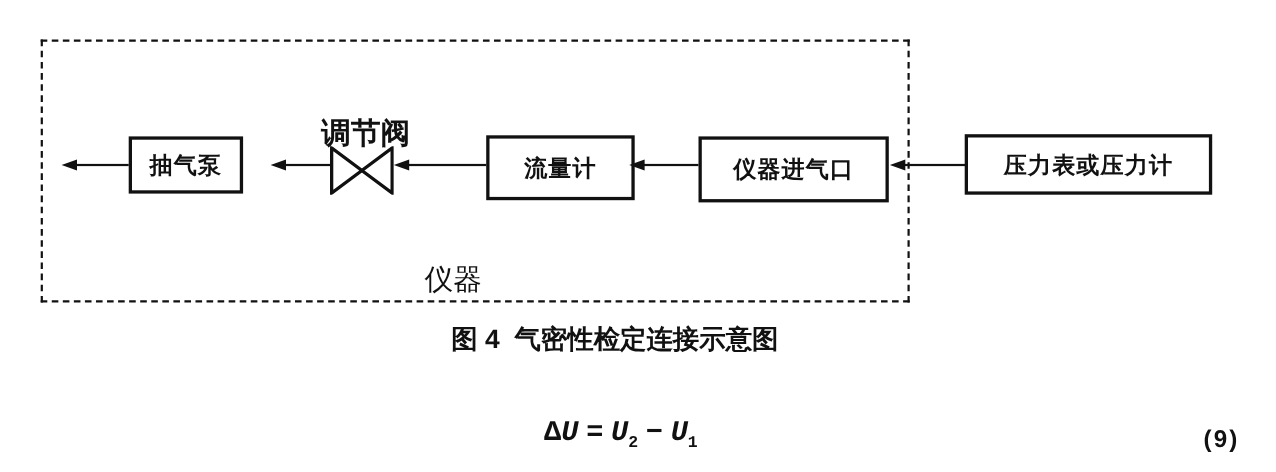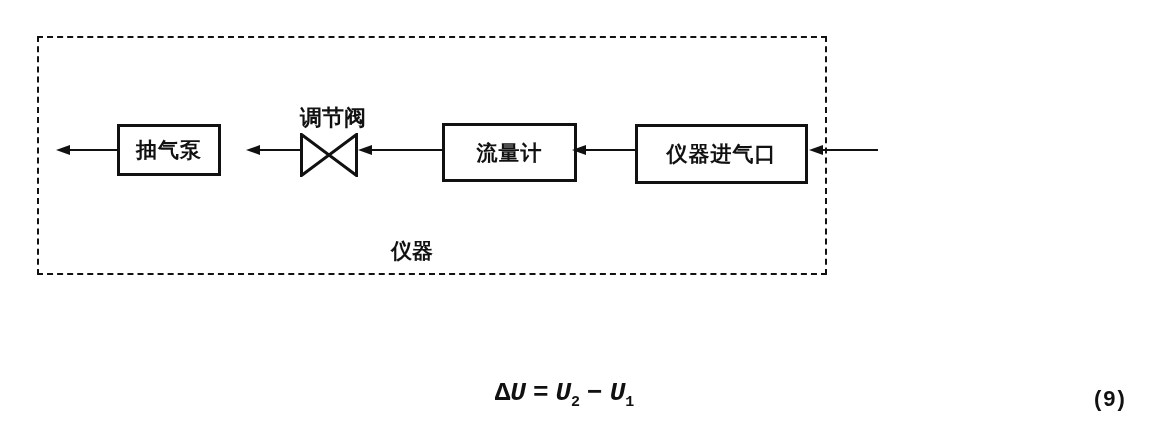--- a/index.html
+++ b/index.html
@@ -35,39 +35,39 @@
     white-space: nowrap;
   }
   .box-pump     { left: 117px; top: 124px; width: 104px; height: 52px; }
   .box-flow     { left: 442px; top: 123px; width: 135px; height: 59px; }
   .box-inlet    { left: 635px; top: 124px; width: 173px; height: 60px; }
   .box-pressure { left: 877px; top: 122px; width: 225px; height: 55px; }
   
   .valve { position: absolute; left: 300px; top: 133px; width: 58px; height: 44px; }
   .valve-label {
     position: absolute; left: 292px; top: 103px; width: 74px;
-    text-align: right; font-weight: bold; font-size: 22px; white-space: nowrap;
+    text-align: left; font-weight: bold; font-size: 27px; white-space: nowrap;
   }
   
   .shaft { position: absolute; height: 2px; background: #111111; top: 149px; }
   .head {
     position: absolute; width: 0; height: 0; top: 145px;
     border-top: 5px solid transparent;
     border-bottom: 5px solid transparent;
     border-right: 14px solid #111111;
   }
   .a1-head { left: 56px; }  .a1-shaft { left: 68px;  width: 49px; }
   .a2-head { left: 246px; } .a2-shaft { left: 258px; width: 44px; }
   .a3-head { left: 358px; } .a3-shaft { left: 370px; width: 72px; }
   .a4-head { left: 572px; } .a4-shaft { left: 584px; width: 51px; }
   .a5-head { left: 809px; } .a5-shaft { left: 821px; width: 57px; }
   
   .inner-label {
     position: absolute; left: 377px; top: 237px; width: 70px;
-    text-align: center; font-weight: bold; font-size: 21px; white-space: nowrap;
+    text-align: center; font-weight: normal; font-size: 26px; white-space: nowrap;
   }
   
   .caption {
     position: absolute; left: 398px; top: 292px; width: 322px;
     text-align: center; font-weight: bold; font-size: 24px;
     white-space: pre;
   }
   
   .equation {
     position: absolute; left: 422px; top: 378px; width: 285px;
@@ -94,39 +94,43 @@
 
   <div class="box box-pump">
     <span>抽气泵</span>
   </div>
   <div class="box box-flow">
     <span>流量计</span>
   </div>
   <div class="box box-inlet">
     <span>仪器进气口</span>
   </div>
+  <div class="box box-pressure">
+    <span>压力表或压力计</span>
+  </div>
 
   <div class="valve-label">调节阀</div>
   <svg class="valve" viewBox="0 0 58 44" xmlns="http://www.w3.org/2000/svg">
     <polygon points="1.5,1.5 1.5,42.5 29,22" fill="#ffffff" stroke="#111111" stroke-width="3" stroke-linejoin="miter"></polygon>
     <polygon points="56.5,1.5 56.5,42.5 29,22" fill="#ffffff" stroke="#111111" stroke-width="3" stroke-linejoin="miter"></polygon>
   </svg>
 
   <div class="head a1-head"></div>
   <div class="shaft a1-shaft"></div>
   <div class="head a2-head"></div>
   <div class="shaft a2-shaft"></div>
   <div class="head a3-head"></div>
   <div class="shaft a3-shaft"></div>
   <div class="head a4-head"></div>
   <div class="shaft a4-shaft"></div>
   <div class="head a5-head"></div>
   <div class="shaft a5-shaft"></div>
 
   <div class="inner-label">仪器</div>
 
+  <div class="caption">图 4  气密性检定连接示意图</div>
 
   <div class="equation">
     <span class="op-delta">Δ</span><span class="var">U</span><span class="op">=</span><span class="var">U</span><sub>2</sub><span class="op">−</span><span class="var">U</span><sub>1</sub>
   </div>
   <div class="eq-number">(9)</div>
 
 </div>
 
 </body></html>

